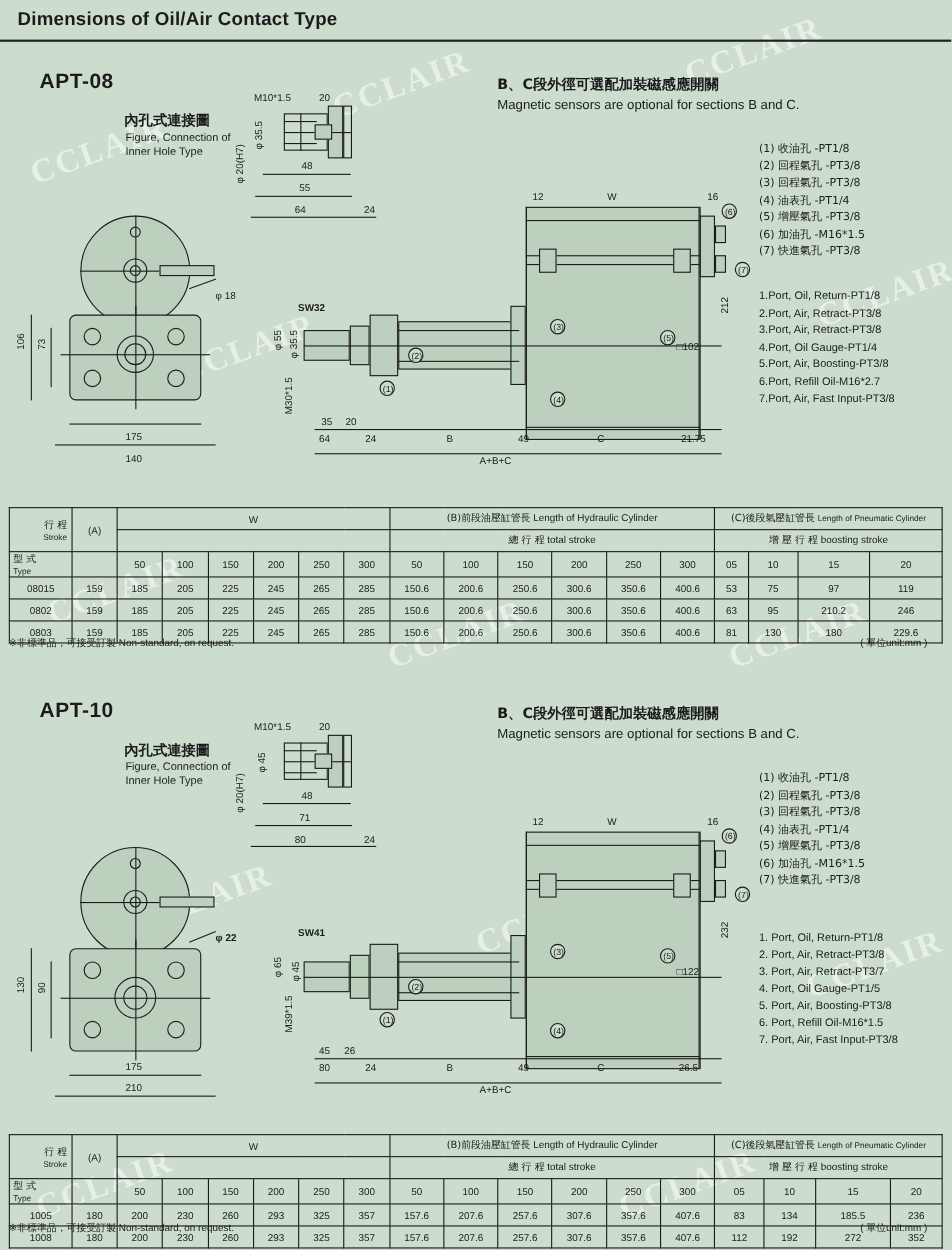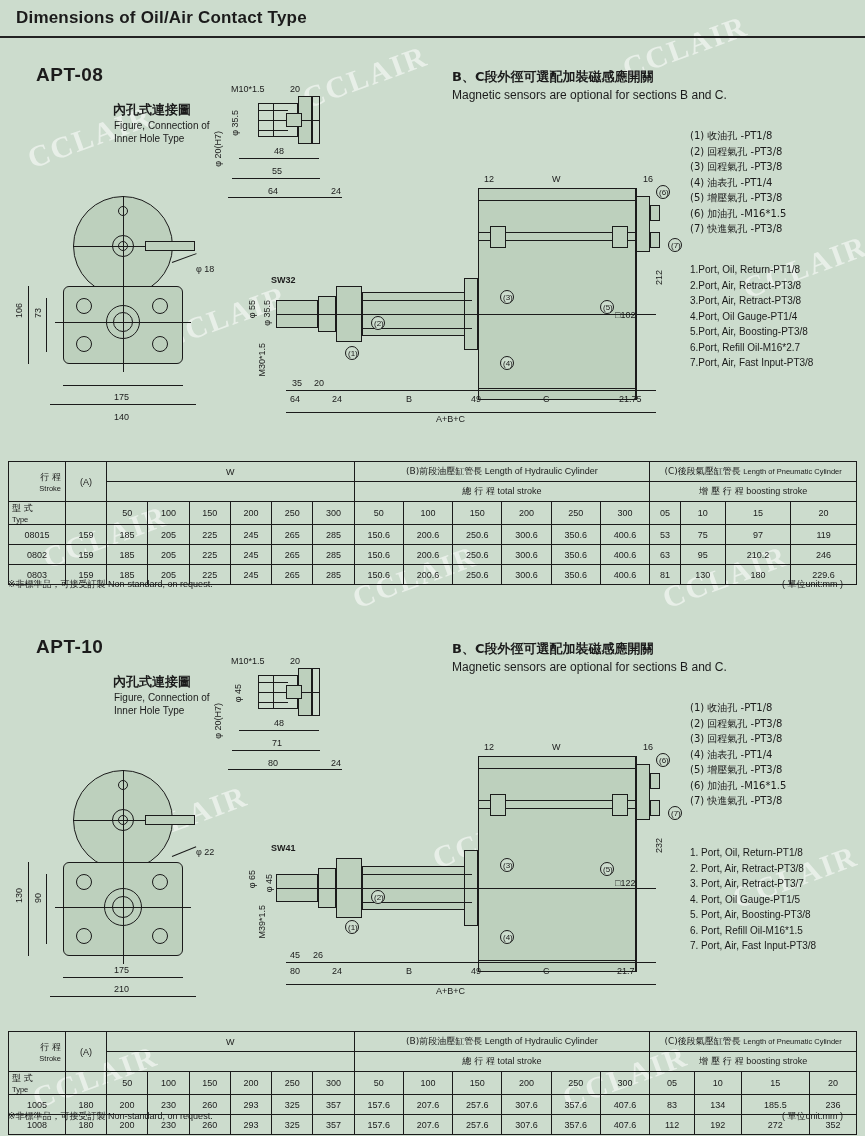--- a/index.html
+++ b/index.html
@@ -405,21 +405,21 @@
   <div class="ln hl" style="left:320px;top:769px;width:22px;"></div>
   <div class="txt" style="left:331px;top:758px;">24</div>
 
   <div class="circf" style="left:73px;top:770px;width:100px;height:100px;"></div>
   <div class="circ" style="left:112px;top:809px;width:22px;height:22px;"></div>
   <div class="circ" style="left:118px;top:815px;width:10px;height:10px;"></div>
   <div class="circ" style="left:118px;top:780px;width:10px;height:10px;"></div>
   <div class="ln hl" style="left:73px;top:820px;width:100px;"></div>
   <div class="ln vl" style="left:123px;top:770px;height:100px;"></div>
   <div class="box" style="left:145px;top:815px;width:50px;height:10px;background:#bdd0bd;"></div>
-  <div class="txt" style="left:196px;top:847px;">φ 22</div>
+  <div class="txt" style="left:196px;top:847px;font-weight:bold;">φ 22</div>
   <div class="ln" style="left:172px;top:856px;width:26px;height:1px;transform:rotate(-22deg);transform-origin:left center;"></div>
 
   <div class="boxf" style="left:63px;top:862px;width:120px;height:94px;border-radius:6px;"></div>
   <div class="circ" style="left:76px;top:874px;width:16px;height:16px;"></div>
   <div class="circ" style="left:152px;top:874px;width:16px;height:16px;"></div>
   <div class="circ" style="left:76px;top:928px;width:16px;height:16px;"></div>
   <div class="circ" style="left:152px;top:928px;width:16px;height:16px;"></div>
   <div class="circ" style="left:104px;top:888px;width:38px;height:38px;"></div>
   <div class="circ" style="left:112px;top:896px;width:22px;height:22px;"></div>
   <div class="ln hl" style="left:55px;top:907px;width:136px;"></div>
@@ -483,21 +483,21 @@
   <div class="txt vert" style="left:654px;top:838px;">232</div>
   <div class="txt" style="left:615px;top:878px;">□122</div>
 
   <div class="txt" style="left:290px;top:950px;">45</div>
   <div class="txt" style="left:313px;top:950px;">26</div>
   <div class="txt" style="left:290px;top:966px;">80</div>
   <div class="txt" style="left:332px;top:966px;">24</div>
   <div class="txt" style="left:406px;top:966px;">B</div>
   <div class="txt" style="left:471px;top:966px;">49</div>
   <div class="txt" style="left:543px;top:966px;">C</div>
-  <div class="txt" style="left:617px;top:966px;">21.7</div>
+  <div class="txt" style="left:617px;top:966px;">26.5</div>
   <div class="ln hl" style="left:286px;top:962px;width:370px;"></div>
   <div class="ln hl" style="left:286px;top:984px;width:370px;"></div>
   <div class="txt" style="left:436px;top:986px;">A+B+C</div>
 
   <div class="legend" style="left:690px;top:700px;">
     <div class="row cnch">(1)  收油孔  -PT1/8</div>
     <div class="row cnch">(2)  回程氣孔 -PT3/8</div>
     <div class="row cnch">(3)  回程氣孔 -PT3/8</div>
     <div class="row cnch">(4)  油表孔  -PT1/4</div>
     <div class="row cnch">(5)  增壓氣孔 -PT3/8</div>

